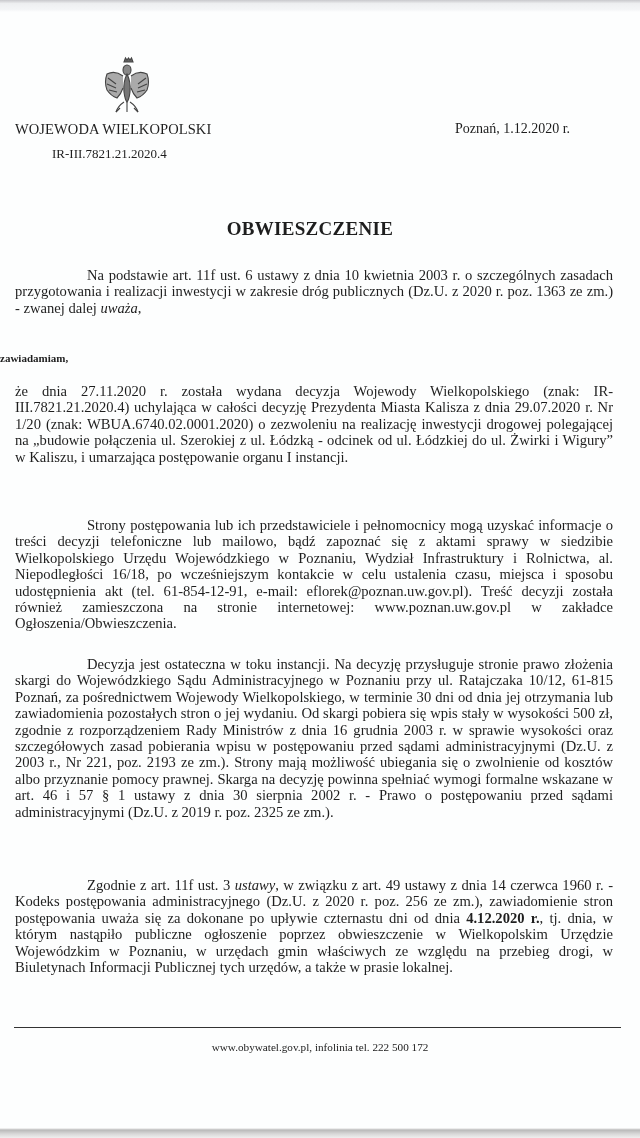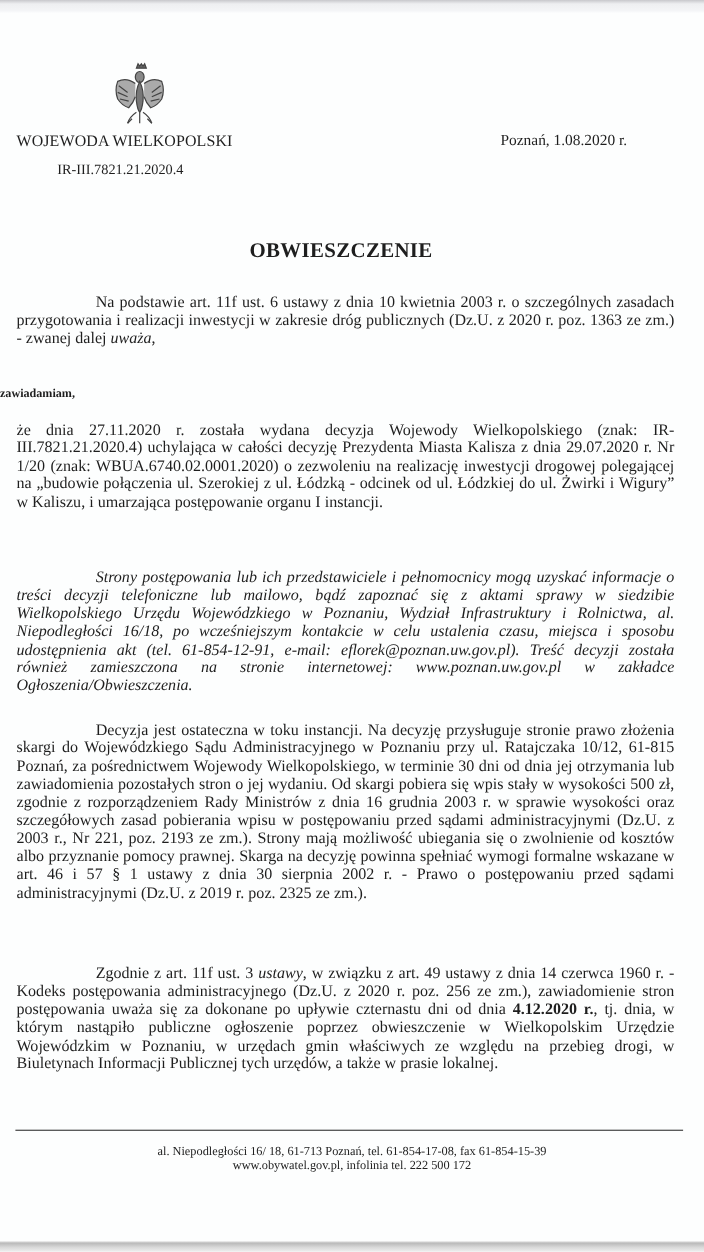--- a/index.html
+++ b/index.html
@@ -67,44 +67,43 @@
       <path d="M29 20 q8 -6 16 -2 q3 8 0 16 q-4 6 -10 8 q-4 -4 -6 -10" fill="#aaa"></path>
       <path d="M6 22 l8 6 M5 28 l9 4 M7 34 l8 2"></path>
       <path d="M44 22 l-8 6 M45 28 l-9 4 M43 34 l-8 2"></path>
       <path d="M22 46 q-6 4 -8 10 M28 46 q6 4 8 10 M25 46 l0 10"></path>
       <path d="M18 52 l-4 4 M32 52 l4 4"></path>
     </g>
   </svg>
 
   <div class="authority">WOJEWODA WIELKOPOLSKI</div>
   <div class="sign">IR-III.7821.21.2020.4</div>
-  <div class="place-date">Poznań, 1.08.2020 r.</div>
+  <div class="place-date">Poznań, 1.12.2020 r.</div>
 
   <div class="title">OBWIESZCZENIE</div>
 
   <div class="para" style="top:267px;">
     <span class="indent"></span><span>Na podstawie art. 11f ust. 6 ustawy z dnia 10 kwietnia 2003 r. o szczególnych zasadach przygotowania i realizacji inwestycji w zakresie dróg publicznych (Dz.U. z 2020 r. poz. 1363 ze zm.) - zwanej dalej </span><em>uważa</em><span>,</span>
   </div>
 
   <div class="notify">zawiadamiam,</div>
 
   <div class="para" style="top:383px;">że dnia 27.11.2020 r. została wydana decyzja Wojewody Wielkopolskiego (znak: IR-III.7821.21.2020.4) uchylająca w całości decyzję Prezydenta Miasta Kalisza z dnia 29.07.2020 r. Nr 1/20 (znak: WBUA.6740.02.0001.2020) o zezwoleniu na realizację inwestycji drogowej polegającej na „budowie połączenia ul. Szerokiej z ul. Łódzką - odcinek od ul. Łódzkiej do ul. Żwirki i Wigury” w Kaliszu, i umarzająca postępowanie organu I instancji.</div>
 
-  <div class="para" style="top:517px;font-style:italic;">
+  <div class="para" style="top:517px;">
     <span class="indent"></span><span>Strony postępowania lub ich przedstawiciele i pełnomocnicy mogą uzyskać informacje o treści decyzji telefoniczne lub mailowo, bądź zapoznać się z aktami sprawy w siedzibie Wielkopolskiego Urzędu Wojewódzkiego w Poznaniu, Wydział Infrastruktury i Rolnictwa, al. Niepodległości 16/18, po wcześniejszym kontakcie w celu ustalenia czasu, miejsca i sposobu udostępnienia akt (tel. 61-854-12-91, e-mail: eflorek@poznan.uw.gov.pl). Treść decyzji została również zamieszczona na stronie internetowej: www.poznan.uw.gov.pl w zakładce Ogłoszenia/Obwieszczenia.</span>
   </div>
 
   <div class="para" style="top:656px;">
     <span class="indent"></span><span>Decyzja jest ostateczna w toku instancji. Na decyzję przysługuje stronie prawo złożenia skargi do Wojewódzkiego Sądu Administracyjnego w Poznaniu przy ul. Ratajczaka 10/12, 61-815 Poznań, za pośrednictwem Wojewody Wielkopolskiego, w terminie 30 dni od dnia jej otrzymania lub zawiadomienia pozostałych stron o jej wydaniu. Od skargi pobiera się wpis stały w wysokości 500 zł, zgodnie z rozporządzeniem Rady Ministrów z dnia 16 grudnia 2003 r. w sprawie wysokości oraz szczegółowych zasad pobierania wpisu w postępowaniu przed sądami administracyjnymi (Dz.U. z 2003 r., Nr 221, poz. 2193 ze zm.). Strony mają możliwość ubiegania się o zwolnienie od kosztów albo przyznanie pomocy prawnej. Skarga na decyzję powinna spełniać wymogi formalne wskazane w art. 46 i 57 § 1 ustawy z dnia 30 sierpnia 2002 r. - Prawo o postępowaniu przed sądami administracyjnymi (Dz.U. z 2019 r. poz. 2325 ze zm.).</span>
   </div>
 
   <div class="para" style="top:877px;">
     <span class="indent"></span><span>Zgodnie z art. 11f ust. 3 </span><em>ustawy</em><span>, w związku z art. 49 ustawy z dnia 14 czerwca 1960 r. - Kodeks postępowania administracyjnego (Dz.U. z 2020 r. poz. 256 ze zm.), zawiadomienie stron postępowania uważa się za dokonane po upływie czternastu dni od dnia </span><b>4.12.2020 r.</b><span>, tj. dnia, w którym nastąpiło publiczne ogłoszenie poprzez obwieszczenie w Wielkopolskim Urzędzie Wojewódzkim w Poznaniu, w urzędach gmin właściwych ze względu na przebieg drogi, w Biuletynach Informacji Publicznej tych urzędów, a także w prasie lokalnej.</span>
   </div>
 
   <div class="footer-rule"></div>
   <div class="footer">
-    <div>al. Niepodległości 16/ 18, 61-713 Poznań, tel. 61-854-17-08, fax 61-854-15-39</div>
     <div>www.obywatel.gov.pl, infolinia tel. 222 500 172</div>
   </div>
 </div>
 
 <div class="bottombar"></div>
 
 </body></html>

